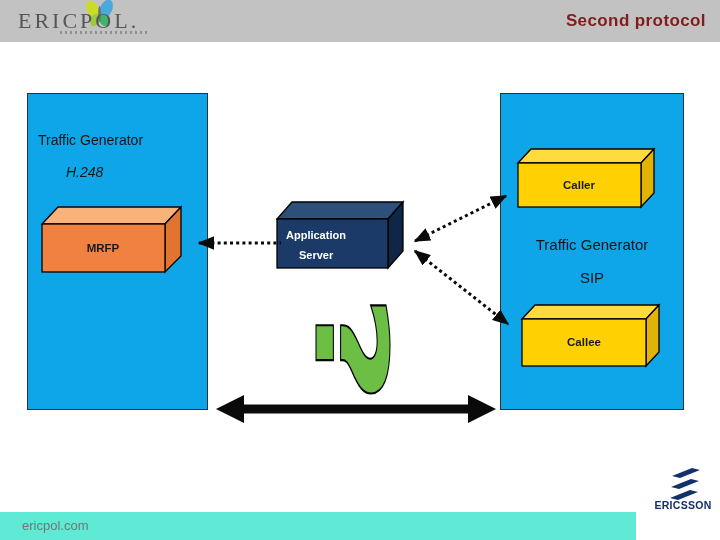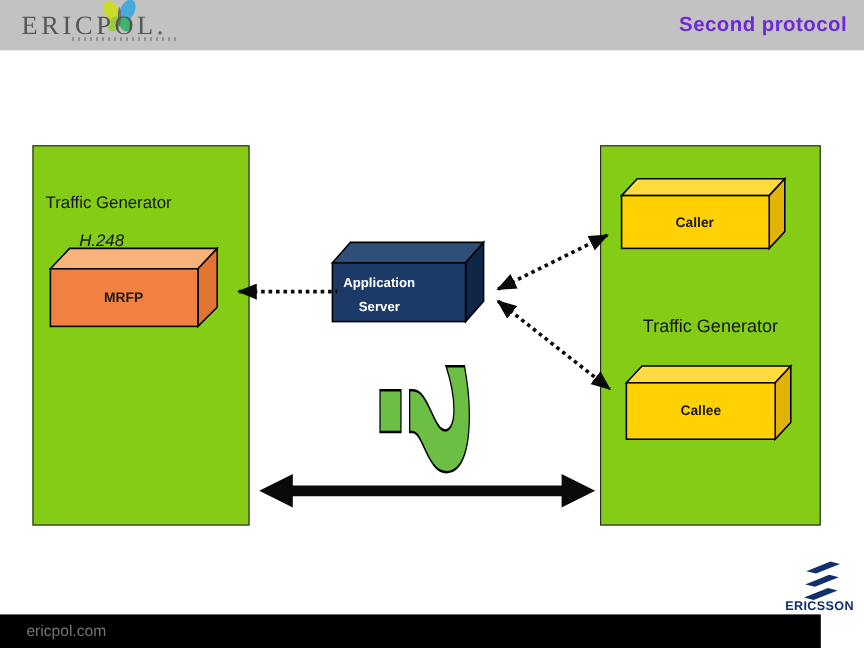--- a/index.html
+++ b/index.html
@@ -3,38 +3,38 @@
 <meta charset="utf-8">
 <style>
   html,body{margin:0;padding:0;background:#888;}
   .slide{position:relative;width:720px;height:540px;background:#ffffff;overflow:hidden;
          font-family:"Liberation Sans",sans-serif;}
   .abs{position:absolute;}
 
   
   .header-band{position:absolute;left:0;top:0;width:720px;height:42px;background:#C2C2C2;}
   .slide-title{position:absolute;right:14px;top:0;height:42px;line-height:42px;
-               font-size:17px;font-weight:bold;color:#6d28d9;letter-spacing:0.4px;margin-left:17px;}
+               font-size:17px;font-weight:bold;color:#7f1d1d;letter-spacing:0.4px;margin-left:17px;}
   .brand{position:absolute;left:18px;top:8px;font-family:"Liberation Serif",serif;
          font-size:22px;color:#565656;letter-spacing:3px;}
   .tagline{position:absolute;left:60px;top:31px;width:88px;height:3px;
            background:repeating-linear-gradient(90deg,#8f8f8f 0 2px,transparent 2px 5px);}
 
   
-  .panel{position:absolute;background:#84cc16;border:1px solid #2F2F2F;margin-top:28px;}
+  .panel{position:absolute;background:#0ea5e9;border:1px solid #2F2F2F;}
   .panel-left{left:27px;top:93px;width:179px;height:315px;}
   .panel-right{left:500px;top:93px;width:182px;height:315px;}
   .panel-text{position:absolute;color:#151515;}
   .lp-heading{left:10px;top:38px;font-size:14px;}
   .lp-proto{left:38px;top:70px;font-size:14px;font-style:italic;}
   .rp-heading{left:0;top:142px;width:100%;text-align:center;font-size:15px;}
   .rp-proto{left:0;top:175px;width:100%;text-align:center;font-size:15px;}
 
   
-  .footer-band{position:absolute;left:0;top:512px;width:684px;height:28px;background:#000000;}
+  .footer-band{position:absolute;left:0;top:512px;width:636px;height:28px;background:#5eead4;}
   .website{position:absolute;left:22px;top:0;height:28px;line-height:28px;font-size:13px;color:#747474;}
   .ericsson-word{position:absolute;left:652px;top:499px;width:62px;text-align:center;
                  font-size:10.5px;font-weight:bold;color:#12306B;letter-spacing:0.3px;}
 
   svg{display:block;}
   .cuboid-label{font-family:"Liberation Sans",sans-serif;font-weight:bold;}
 </style>
 </head>
 <body>
 
@@ -55,20 +55,21 @@
     <div class="slide-title">Second protocol</div>
   </div>
 
   <div class="panel panel-left">
     <div class="panel-text lp-heading">Traffic Generator</div>
     <div class="panel-text lp-proto">H.248</div>
   </div>
 
   <div class="panel panel-right">
     <div class="panel-text rp-heading">Traffic Generator</div>
+    <div class="panel-text rp-proto">SIP</div>
   </div>
 
   <svg class="abs" style="left:35px;top:200px" width="155" height="80" viewBox="0 0 155 80">
     <polygon points="7,24 23,7 146,7 130,24" stroke="#000" stroke-width="1.3" fill="#F8B37A"></polygon>
     <polygon points="130,24 146,7 146,56 130,72" stroke="#000" stroke-width="1.3" fill="#E07430"></polygon>
     <rect x="7" y="24" width="123" height="48" stroke="#000" stroke-width="1.3" fill="#F08140"></rect>
     <text class="cuboid-label" x="68" y="52" text-anchor="middle" font-size="11.5" fill="#1A1A1A">MRFP</text>
   </svg>
 
   <svg class="abs" style="left:270px;top:196px" width="142" height="80" viewBox="0 0 142 80">

